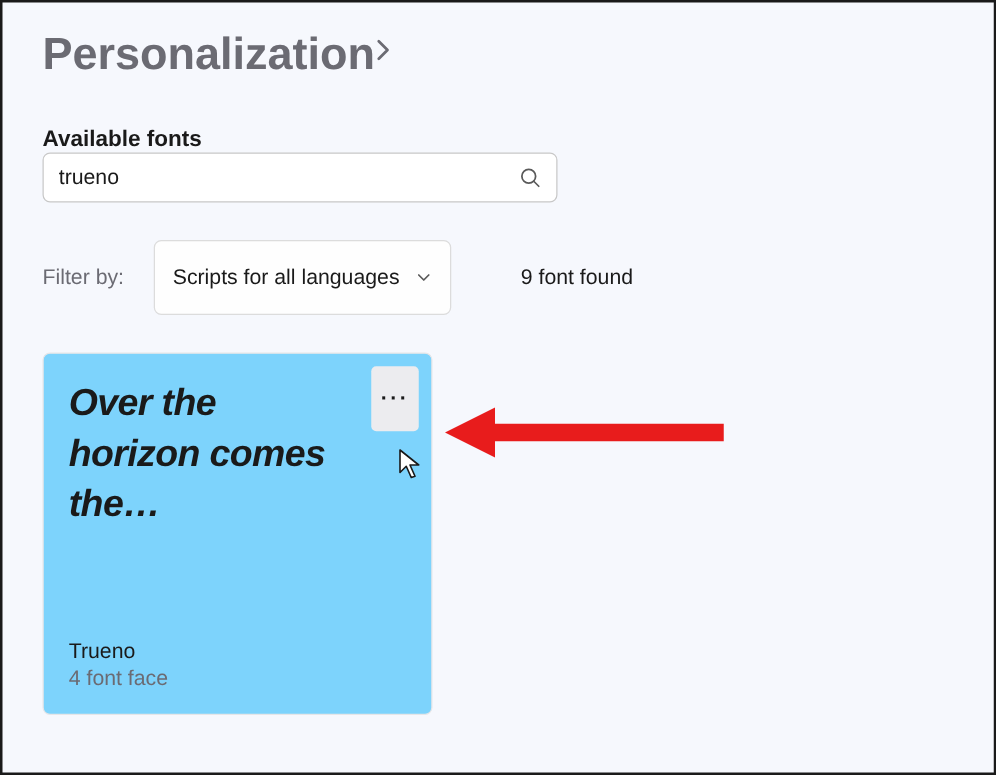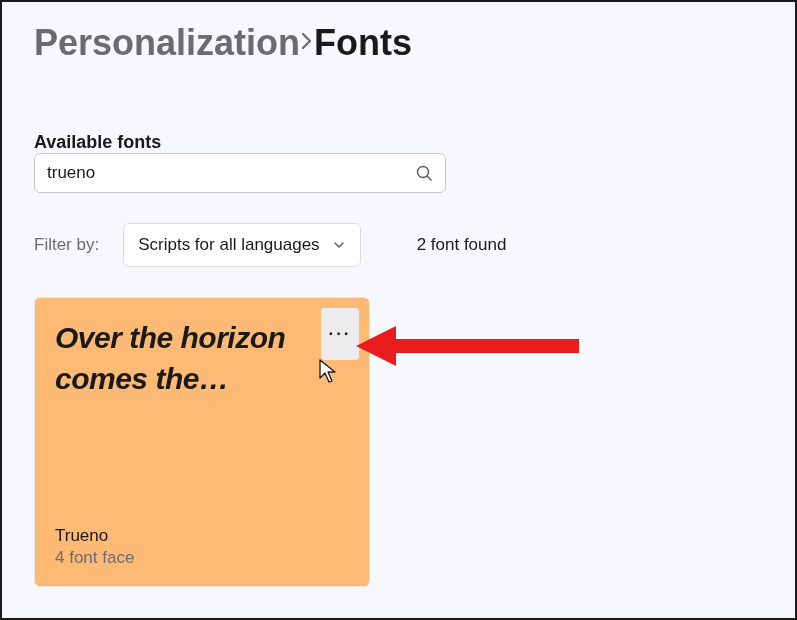--- a/index.html
+++ b/index.html
@@ -13,21 +13,21 @@
       width: 797px;
       height: 620px;
       border: 2px solid #1a1a1a;
       padding: 20px 32px;
       position: relative;
     }
     .breadcrumb {
       display: flex;
       align-items: center;
       gap: 0;
-      margin-bottom: 68px;
+      margin-bottom: 37px;
     }
     .breadcrumb-parent {
       font-size: 36px;
       font-weight: 600;
       color: #6b6b73;
     }
     .breadcrumb-sep {
       font-size: 24px;
       color: #6b6b73;
     }
@@ -76,41 +76,41 @@
       color: #6b6b73;
     }
     .dropdown {
       display: flex;
       align-items: center;
       gap: 12px;
       background: #fefefe;
       border: 1px solid #dcdcdc;
       border-radius: 6px;
       padding: 8px 14px;
-      height: 44px;
+      height: 60px;
       cursor: pointer;
     }
     .dropdown-text {
       font-size: 17px;
       color: #1a1a1a;
     }
     .chev {
       color: #5a5a5a;
       display: flex;
     }
     .results-count {
       font-size: 17px;
       color: #1a1a1a;
       margin-left: 32px;
     }
     .font-card {
       position: relative;
-      width: 336px;
+      width: 312px;
       height: 290px;
-      background: #fdba74;
+      background: #7dd3fc;
       border: 1px solid #e6e6e8;
       border-radius: 6px;
       padding: 20px;
       cursor: pointer;
     }
     .font-preview {
       font-size: 30px;
       font-weight: 900;
       font-style: italic;
       line-height: 1.35;
@@ -167,21 +167,20 @@
 </head>
 <body>
 
 <div class="breadcrumb">
   <span class="breadcrumb-parent">Personalization</span>
   <span class="breadcrumb-sep">
     <svg width="14" height="20" viewBox="0 0 14 20" fill="none">
         <path d="M3 3 L10 10 L3 17" stroke="currentColor" stroke-width="2.2" stroke-linecap="round" stroke-linejoin="round"></path>
       </svg>
   </span>
-  <span class="breadcrumb-current">Fonts</span>
 </div>
 
 <div class="section-title">Available fonts</div>
 
 <div class="search-box">
   <input class="search-input" type="text" value="trueno" style="">
   <span class="search-icon-wrap">
     <svg width="18" height="18" viewBox="0 0 18 18" fill="none">
         <circle cx="8" cy="8" r="5.5" stroke="currentColor" stroke-width="1.4"></circle>
         <line x1="12" y1="12" x2="16" y2="16" stroke="currentColor" stroke-width="1.4" stroke-linecap="round"></line>
@@ -192,21 +191,21 @@
 <div class="filter-row">
   <span class="filter-label">Filter by:</span>
   <div class="dropdown">
     <span class="dropdown-text">Scripts for all languages</span>
     <span class="chev">
       <svg width="14" height="14" viewBox="0 0 14 14" fill="none">
           <path d="M3 5 L7 9 L11 5" stroke="currentColor" stroke-width="1.4" stroke-linecap="round" stroke-linejoin="round"></path>
         </svg>
     </span>
   </div>
-  <span class="results-count">2 font found</span>
+  <span class="results-count">9 font found</span>
 </div>
 
 <div class="font-card">
   <div class="font-preview">Over the horizon comes the…</div>
   <div class="more-button">
     <span>···</span>
   </div>
   <div class="card-footer">
     <div class="font-name">Trueno</div>
     <div class="font-faces">4 font face</div>

